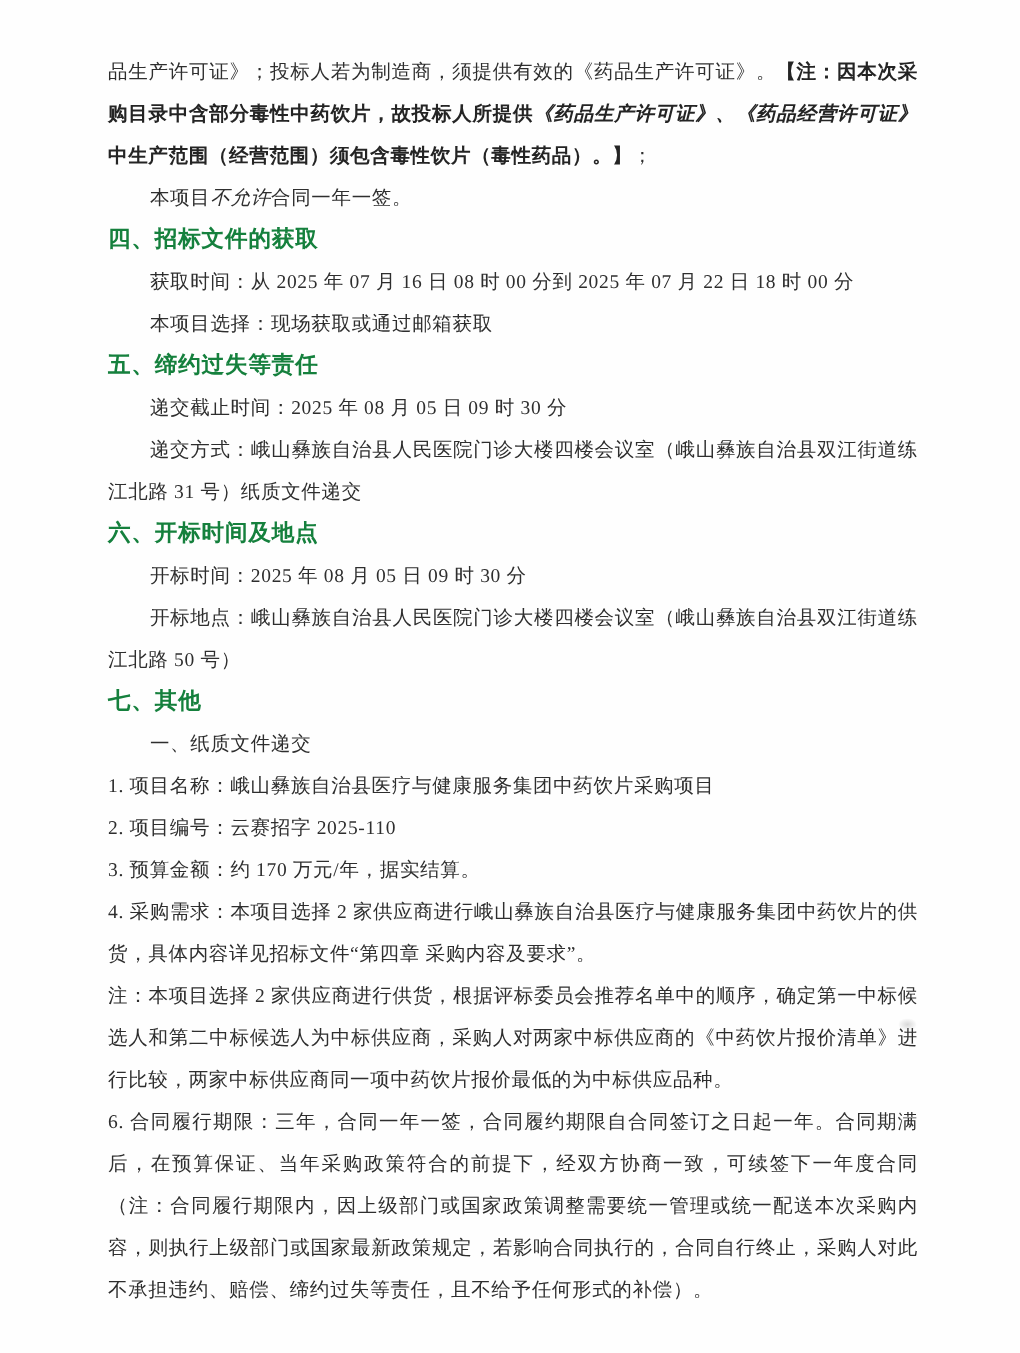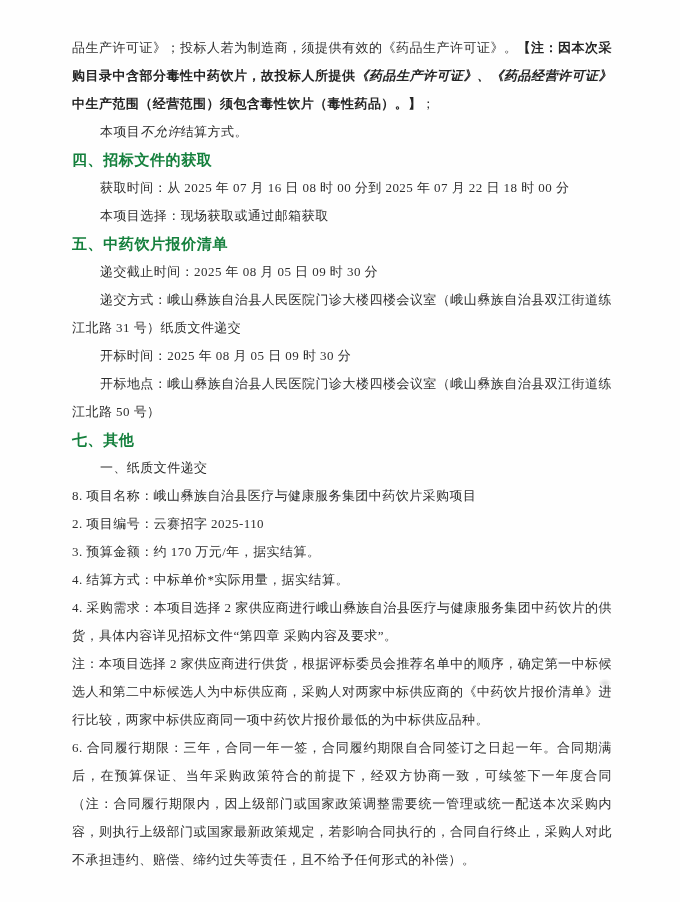--- a/index.html
+++ b/index.html
@@ -56,50 +56,50 @@
   }
 </style>
 </head>
 <body>
 
 <div class="page">
   <div class="doc">
 
     <p class="para"><span>品生产许可证》；投标人若为制造商，须提供有效的《药品生产许可证》。</span><span class="seg-bold">【注：因本次采购目录中含部分毒性中药饮片，故投标人所提供</span><span class="seg-bold-italic">《药品生产许可证》、《药品经营许可证》</span><span class="seg-bold">中生产范围（经营范围）须包含毒性饮片（毒性药品）。】</span><span>；</span></p>
 
-    <p class="para indent"><span>本项目</span><span class="seg-italic">不允许</span><span>结算方式。</span></p>
+    <p class="para indent"><span>本项目</span><span class="seg-italic">不允许</span><span>合同一年一签。</span></p>
 
     <p class="heading">四、招标文件的获取</p>
 
     <p class="para indent">获取时间：从 2025 年 07 月 16 日 08 时 00 分到 2025 年 07 月 22 日 18 时 00 分</p>
 
     <p class="para indent">本项目选择：现场获取或通过邮箱获取</p>
 
-    <p class="heading">五、中药饮片报价清单</p>
+    <p class="heading">五、缔约过失等责任</p>
 
     <p class="para indent">递交截止时间：2025 年 08 月 05 日 09 时 30 分</p>
 
     <p class="para indent">递交方式：峨山彝族自治县人民医院门诊大楼四楼会议室（峨山彝族自治县双江街道练江北路 31 号）纸质文件递交</p>
 
+    <p class="heading">六、开标时间及地点</p>
 
     <p class="para indent">开标时间：2025 年 08 月 05 日 09 时 30 分</p>
 
     <p class="para indent">开标地点：峨山彝族自治县人民医院门诊大楼四楼会议室（峨山彝族自治县双江街道练江北路 50 号）</p>
 
     <p class="heading">七、其他</p>
 
     <p class="para indent">一、纸质文件递交</p>
 
-    <p class="para">8. 项目名称：峨山彝族自治县医疗与健康服务集团中药饮片采购项目</p>
+    <p class="para">1. 项目名称：峨山彝族自治县医疗与健康服务集团中药饮片采购项目</p>
 
     <p class="para">2. 项目编号：云赛招字 2025-110</p>
 
     <p class="para">3. 预算金额：约 170 万元/年，据实结算。</p>
 
-    <p class="para">4. 结算方式：中标单价*实际用量，据实结算。</p>
 
     <p class="para">4. 采购需求：本项目选择 2 家供应商进行峨山彝族自治县医疗与健康服务集团中药饮片的供货，具体内容详见招标文件“第四章 采购内容及要求”。</p>
 
     <p class="para">注：本项目选择 2 家供应商进行供货，根据评标委员会推荐名单中的顺序，确定第一中标候选人和第二中标候选人为中标供应商，采购人对两家中标供应商的《中药饮片报价清单》进行比较，两家中标供应商同一项中药饮片报价最低的为中标供应品种。</p>
 
     <p class="para">6. 合同履行期限：三年，合同一年一签，合同履约期限自合同签订之日起一年。合同期满后，在预算保证、当年采购政策符合的前提下，经双方协商一致，可续签下一年度合同（注：合同履行期限内，因上级部门或国家政策调整需要统一管理或统一配送本次采购内容，则执行上级部门或国家最新政策规定，若影响合同执行的，合同自行终止，采购人对此不承担违约、赔偿、缔约过失等责任，且不给予任何形式的补偿）。</p>
 
   </div>
   <div class="smudge"></div>
 </div>

